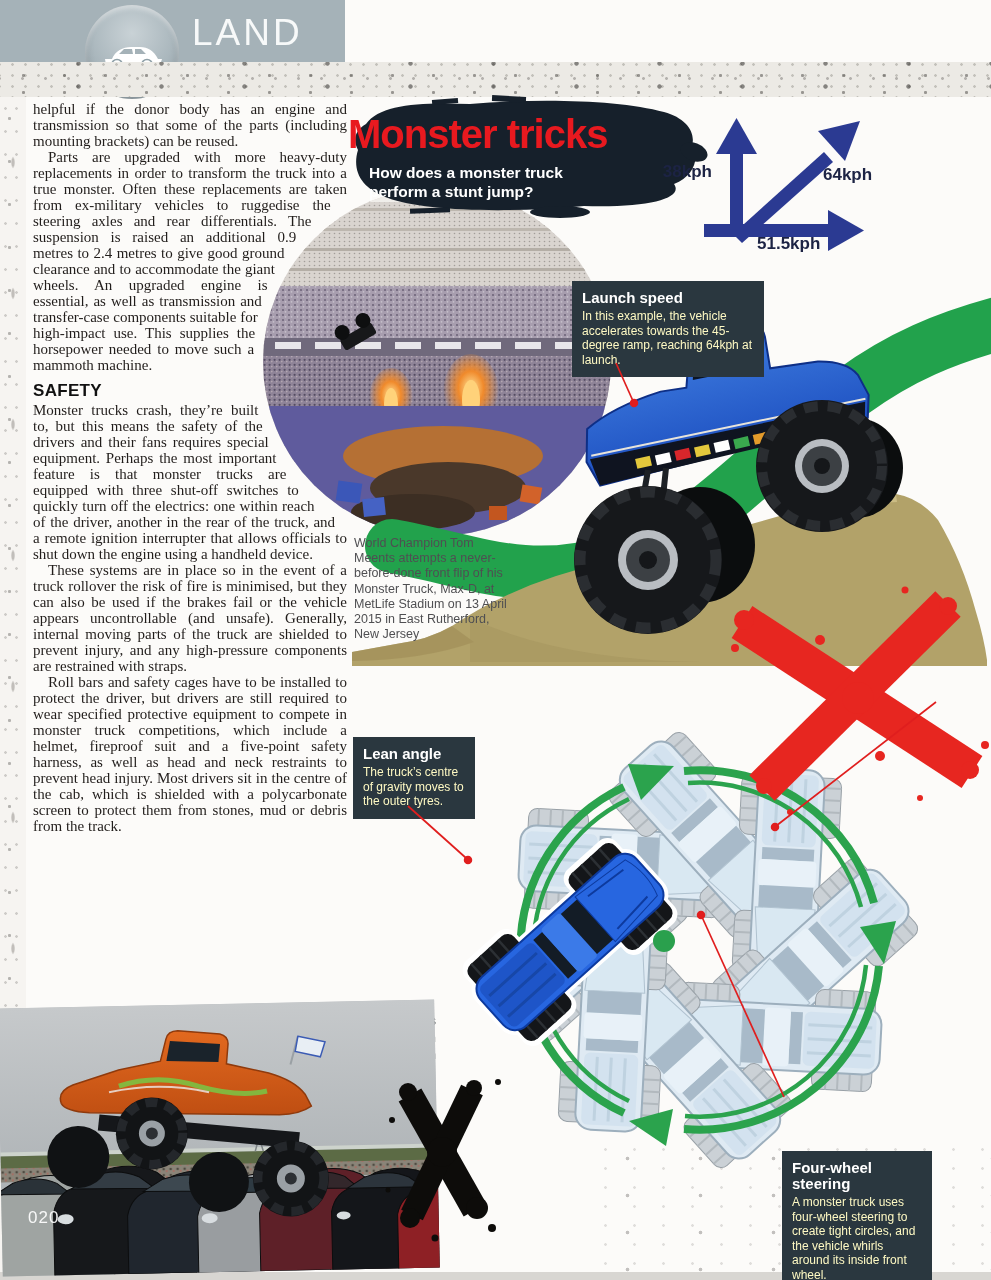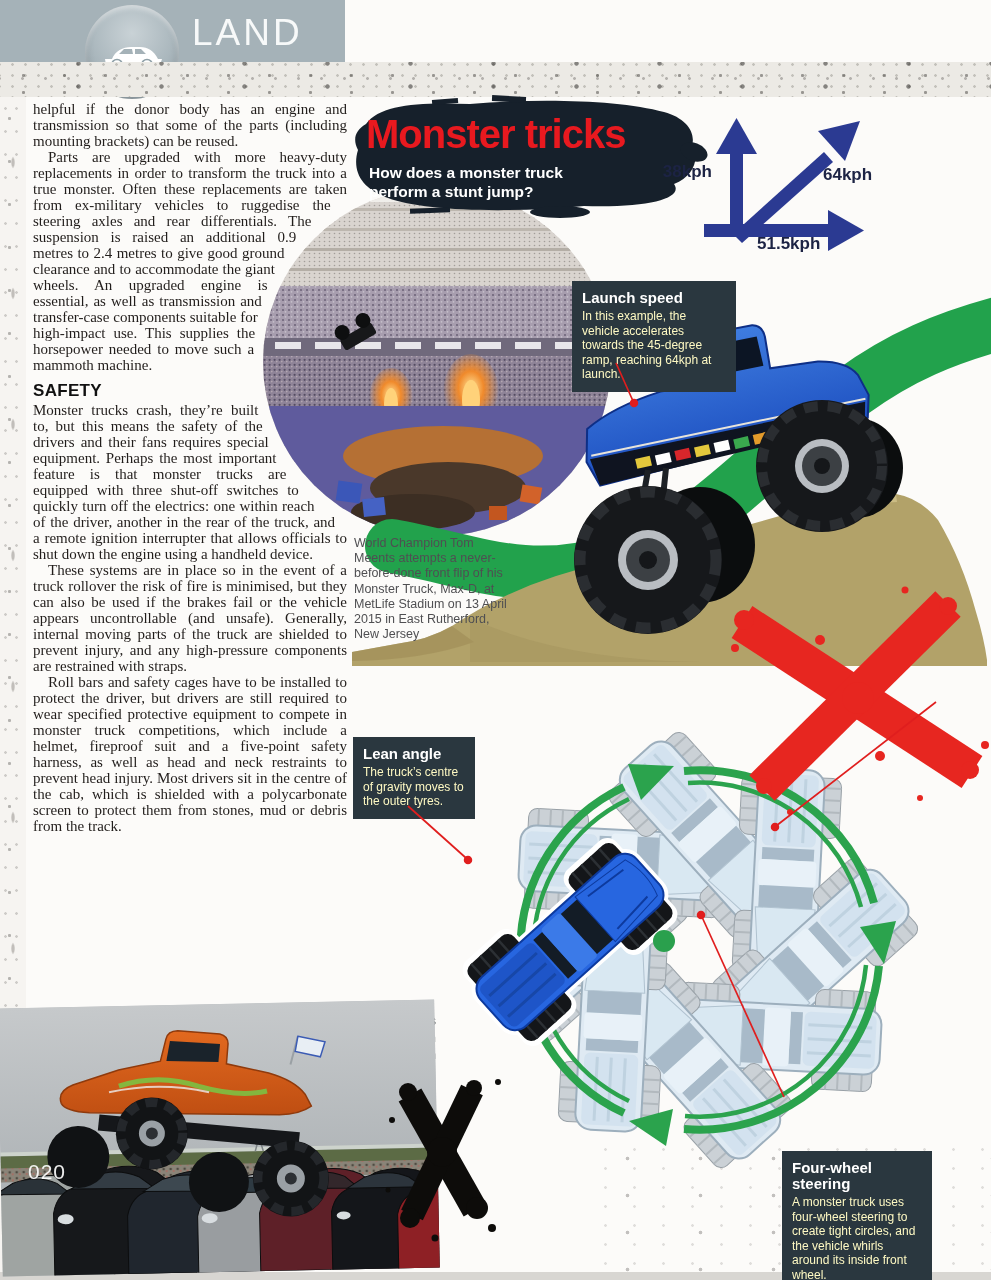--- a/index.html
+++ b/index.html
@@ -36,43 +36,43 @@
   .body-col{position:absolute;left:33px;top:101px;width:314px;
             font-family:"Liberation Serif",serif;font-size:15px;line-height:16px;
             color:#211d1b;text-align:justify;}
   .circle-spacer{float:right;width:100px;height:440px;shape-outside:circle(183px at 190px 261px);}
   .plist p{margin:0;}
   .plist p:not(:first-child){text-indent:15px;}
   .safety{margin:10px 0 3px 0;font-family:"Liberation Sans",sans-serif;font-size:17px;font-weight:800;
           letter-spacing:.3px;color:#111;}
   
   .title-splash-svg{position:absolute;left:348px;top:94px;width:362px;height:134px;}
-  .feature-title{position:absolute;left:366px;top:112px;width:330px;font-size:40px;font-weight:800;
+  .feature-title{position:absolute;left:348px;top:112px;width:330px;font-size:40px;font-weight:800;
                  letter-spacing:-1px;color:#e8191f;}
   .feature-sub{position:absolute;left:369px;top:163px;width:230px;font-size:15.5px;line-height:19px;
                font-weight:700;color:#ffffff;}
   
   .speed-svg{position:absolute;left:655px;top:108px;width:230px;height:150px;}
   .spd{position:absolute;font-size:17px;font-weight:700;color:#1c2344;}
   .spd38{left:650px;top:162px;width:62px;text-align:right;}
   .spd64{left:823px;top:165px;}
   .spd515{left:757px;top:234px;}
   
   .callout{position:absolute;background:#2a373f;color:#fff;padding:9px 10px 10px 10px;box-sizing:border-box;}
   .callout h3{margin:0 0 3px 0;font-size:15px;line-height:16px;font-weight:700;color:#fff;}
   .callout p{margin:0;font-size:12px;line-height:14.6px;color:#fef9c3;}
-  .co-launch{left:572px;top:281px;width:164px;}
+  .co-launch{left:572px;top:281px;width:192px;}
   .co-lean{left:353px;top:737px;width:122px;}
   .co-fws{left:782px;top:1151px;width:150px;}
   
   .cap-stadium{position:absolute;left:354px;top:536px;width:154px;font-size:12.5px;line-height:15.2px;
                color:#4f4f52;}
   .cap-flatten{position:absolute;left:208px;top:1012px;width:228px;text-align:right;font-size:13px;
                line-height:17px;color:#3e4347;}
-  .page-number{position:absolute;left:28px;top:1160px;font-size:21px;color:rgba(255,255,255,.92);
+  .page-number{position:absolute;left:28px;top:1208px;font-size:17px;color:rgba(255,255,255,.92);
                letter-spacing:1px;z-index:30;}
   
   .stadium-svg{position:absolute;left:263px;top:188px;width:348px;height:348px;}
   .steering-svg{position:absolute;left:420px;top:670px;width:560px;height:560px;}
   .mid-svg{position:absolute;left:340px;top:240px;width:651px;height:640px;}
   .blacksplash-svg{position:absolute;left:380px;top:1060px;width:140px;height:190px;z-index:25;}
   .photo-wrap{position:absolute;left:0px;top:1004px;width:437px;height:268px;transform:rotate(-1.2deg);
               transform-origin:50% 50%;overflow:hidden;background:#bcbfc2;z-index:20;}
   .leader-svg{position:absolute;left:0;top:0;width:991px;height:1280px;pointer-events:none;z-index:40;}
 </style>

